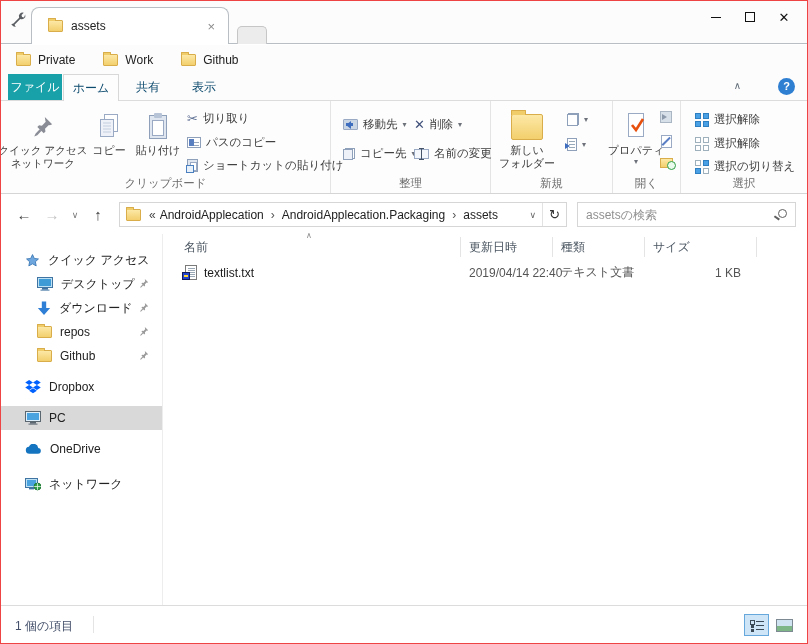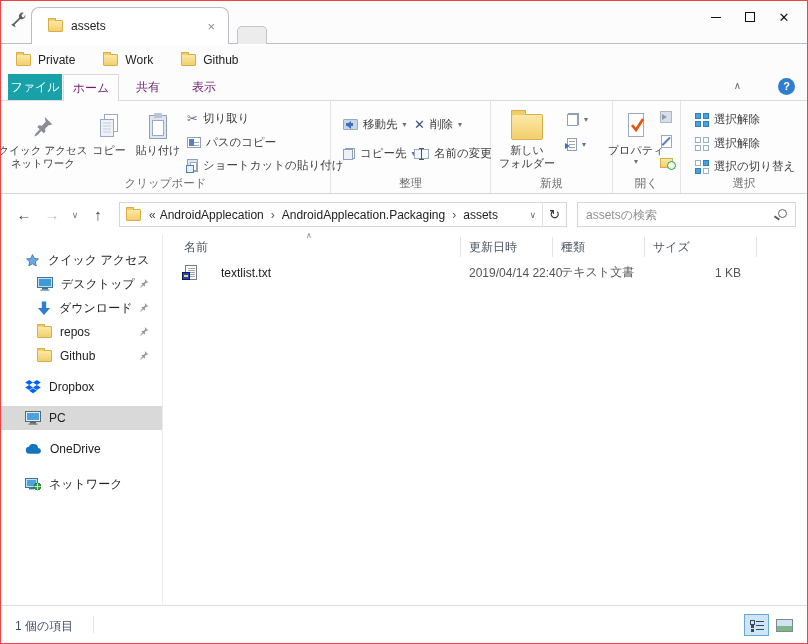--- a/index.html
+++ b/index.html
@@ -35,21 +35,21 @@
             background:linear-gradient(#fce8a6,#f3cf6d); border:1px solid #d9ae4a; border-radius:1px; flex:none; }
   .folder::before { content:''; position:absolute; top:-3px; left:-1px; width:6px; height:2px;
             background:#f0cd68; border:1px solid #d9ae4a; border-bottom:none; border-radius:1px 1px 0 0; }
   .folder.big { width:32px; height:26px; border-radius:2px; }
   .folder.big::before { width:13px; height:4px; top:-5px; }
 
   
   .ribbontabs { position:absolute; top:73px; left:0; right:0; height:26px; background:#fcfcfc; }
   .file-tab { position:absolute; left:7px; top:0; width:54px; height:26px; background:#18a1a9; color:#fff;
               text-align:center; line-height:26px; }
-  .rtab { position:absolute; top:0; height:26px; text-align:center; line-height:26px; color:#701a75; }
+  .rtab { position:absolute; top:0; height:26px; text-align:center; line-height:26px; color:#0c4a6e; }
   .rtab.active { top:0; height:27px; background:#fdfdfd; border:1px solid #d8d8d8; border-bottom:none; z-index:3; }
   .rtab-home { left:62px; width:56px; }
   .rtab-share { left:120px; width:54px; }
   .rtab-view { left:176px; width:54px; }
   .ribbon-collapse { position:absolute; right:66px; top:6px; color:#5f6b77; font-size:10px; }
   .help-btn { position:absolute; right:12px; top:4px; width:17px; height:17px; border-radius:50%;
               background:#2e7fd2; color:#fff; font-weight:bold; font-size:11px; text-align:center; line-height:17px; }
 
   
   .ribbon { position:absolute; top:99px; left:0; right:0; height:94px; background:#fdfdfd;
@@ -127,21 +127,21 @@
 
   
   .listheaders { position:absolute; top:236px; left:163px; right:0; height:22px; display:flex; color:#4a5560; }
   .hcol { display:flex; align-items:center; border-right:1px solid #e4e4e4; height:20px; padding-left:8px; }
   .hcol.name { width:297px; padding-left:20px; }
   .hcol.mod { width:92px;text-align:center; } .hcol.type { width:92px; } .hcol.size { width:112px; }
   .hcol.fill { flex:1; border-right:none; }
   .sortmark { position:absolute; left:142px; top:-6px; font-size:8px; color:#888; }
   .filerow { position:absolute; top:261px; left:163px; right:0; height:21px; display:flex; align-items:center; }
   .fcell { padding-left:8px; color:#555; white-space:nowrap; }
-  .fcell.name { width:297px; padding-left:18px; display:flex; align-items:center; gap:24px; color:#1a1a1a; }
+  .fcell.name { width:297px; padding-left:18px; display:flex; align-items:center; gap:7px; color:#1a1a1a; }
   .fcell.mod { width:92px; } .fcell.type { width:92px; }
   .fcell.size { width:112px; text-align:right; padding-right:16px; }
 
   
   .ic-txt { position:relative; width:15px; height:16px; flex:none; }
   .ic-txt .page { position:absolute; right:0; top:0; width:12px; height:15px; background:#fff; border:1px solid #7a7a7a; }
   .ic-txt .page::after { content:''; position:absolute; left:2px; top:2px; width:7px; height:1px; background:#9aa7b5;
                          box-shadow:0 2px 0 #9aa7b5,0 4px 0 #9aa7b5,0 6px 0 #9aa7b5,0 8px 0 #9aa7b5; }
   .ic-txt .badge { position:absolute; left:0; bottom:1px; width:8px; height:8px; background:#2244cc; border:1px solid #101a5a; }
   .ic-txt .badge::after { content:''; position:absolute; left:1px; top:2px; width:4px; height:2px; background:#ffd633; }

